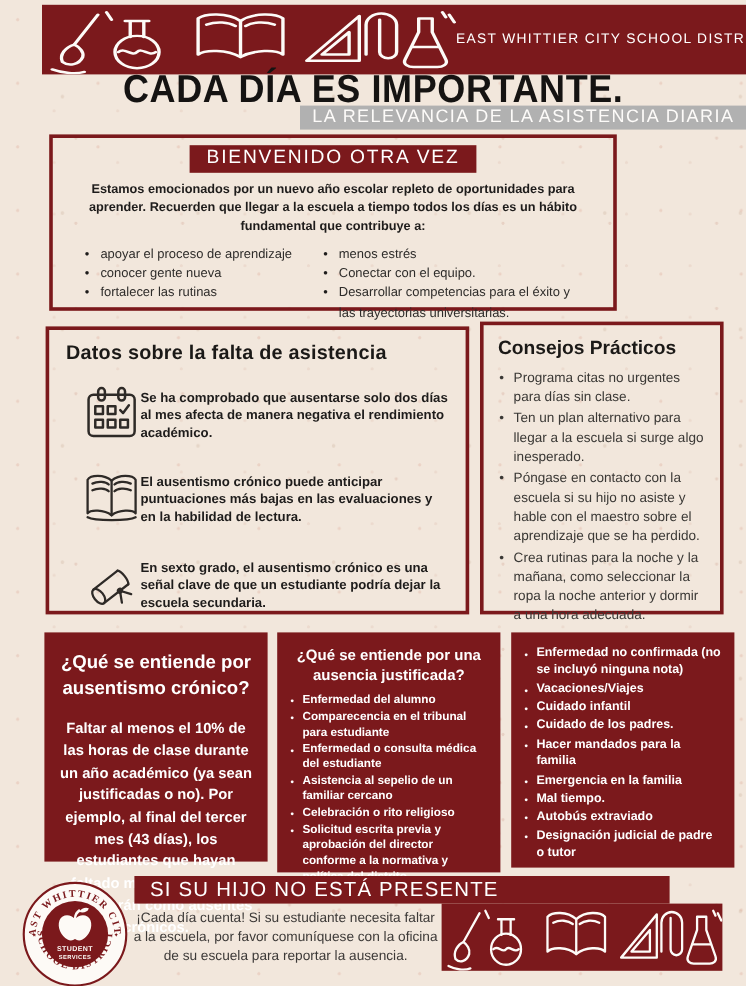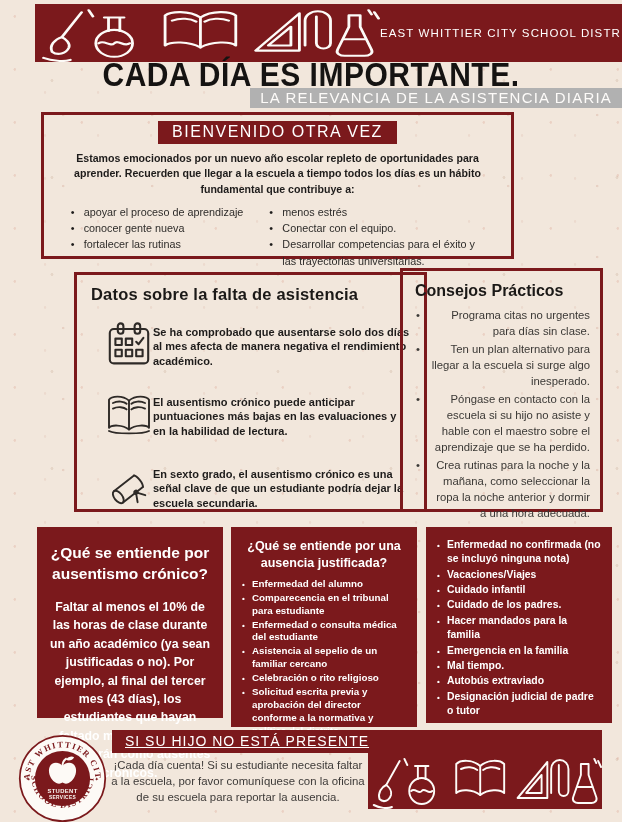--- a/index.html
+++ b/index.html
@@ -59,36 +59,36 @@
   }
   .welcome-cols ul{ list-style:none; }
   .welcome-cols li{
     font-size:10.8px; color:#2e2c2a; line-height:1.5; padding-left:13px; position:relative; max-width:215px;
   }
   .welcome-cols li::before{ content:"•"; position:absolute; left:0; color:#1e1c1b; }
 
   
   .facts-box{
     position:absolute; left:38px; top:272px; width:353px; height:240px;
-    border:3px solid #7b191c; padding:10px 14px;margin-left:36px;
+    border:3px solid #7b191c; padding:10px 14px;
   }
   .facts-title{ font-size:16.5px; font-weight:700; color:#1b1917; letter-spacing:0.2px; }
   .fact-row{ display:flex; align-items:flex-start; padding-left:14px; margin-top:17px; }
   .fact-row .ic{ flex:0 0 48px; height:48px; }
   .fact-text{ font-weight:700; font-size:11px; color:#1e1c1b; line-height:1.3; padding-top:4px; }
   .fact-row.r2{ margin-top:22px; }
   .fact-row.r3{ margin-top:24px; }
 
   
   .tips-box{
     position:absolute; left:400px; top:268px; width:203px; height:244px;
     border:3px solid #7b191c; padding:11px 10px 0 12px;
   }
   .tips-title{ font-size:16px; font-weight:700; color:#1b1917; margin-bottom:7px; }
-  .tips-box ul{ list-style:none;text-align:right; }
+  .tips-box ul{ list-style:none; }
   .tips-box li{
     font-size:11.3px; color:#3a3835; line-height:1.42; padding-left:13px;
     position:relative; margin-bottom:2px;
   }
   .tips-box li::before{ content:"•"; position:absolute; left:1px; color:#3a3835; }
 
   
   .def-box{ position:absolute; top:527px; background:#7b191c; color:#fff; }
   .def-box.chronic{ left:37px; width:186px; height:191px; padding:16px 12px; text-align:center; }
   .chronic-title{ font-size:15.5px; font-weight:700; line-height:1.35; }
@@ -99,23 +99,23 @@
   .def-box ul{ list-style:none; }
   .def-box li{
     font-weight:700; line-height:1.32; padding-left:11px; position:relative; margin-bottom:1px;
   }
   .def-box.justified li{ font-size:9.8px; }
   .def-box.unjustified li{ font-size:10.4px; line-height:1.38; }
   .def-box li::before{ content:"•"; position:absolute; left:1px; font-size:8px; top:2px; }
 
   
   .footer-banner{
-    position:absolute; left:112px; top:730px; width:490px; height:23px;
-    background:#7b191c; color:#fff; font-size:14px; letter-spacing:1px;
-    line-height:23px; padding-left:13px;text-decoration:underline;
+    position:absolute; left:112px; top:730px; width:446px; height:23px;
+    background:#7b191c; color:#fff; font-size:17px; letter-spacing:1px;
+    line-height:23px; padding-left:13px;
   }
   .footer-message{
     position:absolute; left:110px; top:757px; width:256px; text-align:center;
     font-size:11.4px; color:#3d3a38; line-height:1.42;
   }
   .footer-seal{ position:absolute; left:18px; top:734px; width:89px; height:89px; }
   .footer-doodles{
     position:absolute; left:368px; top:753px; width:234px; height:56px; background:#7b191c;
   }
   .footer-doodles svg{ width:100%; height:100%; }

